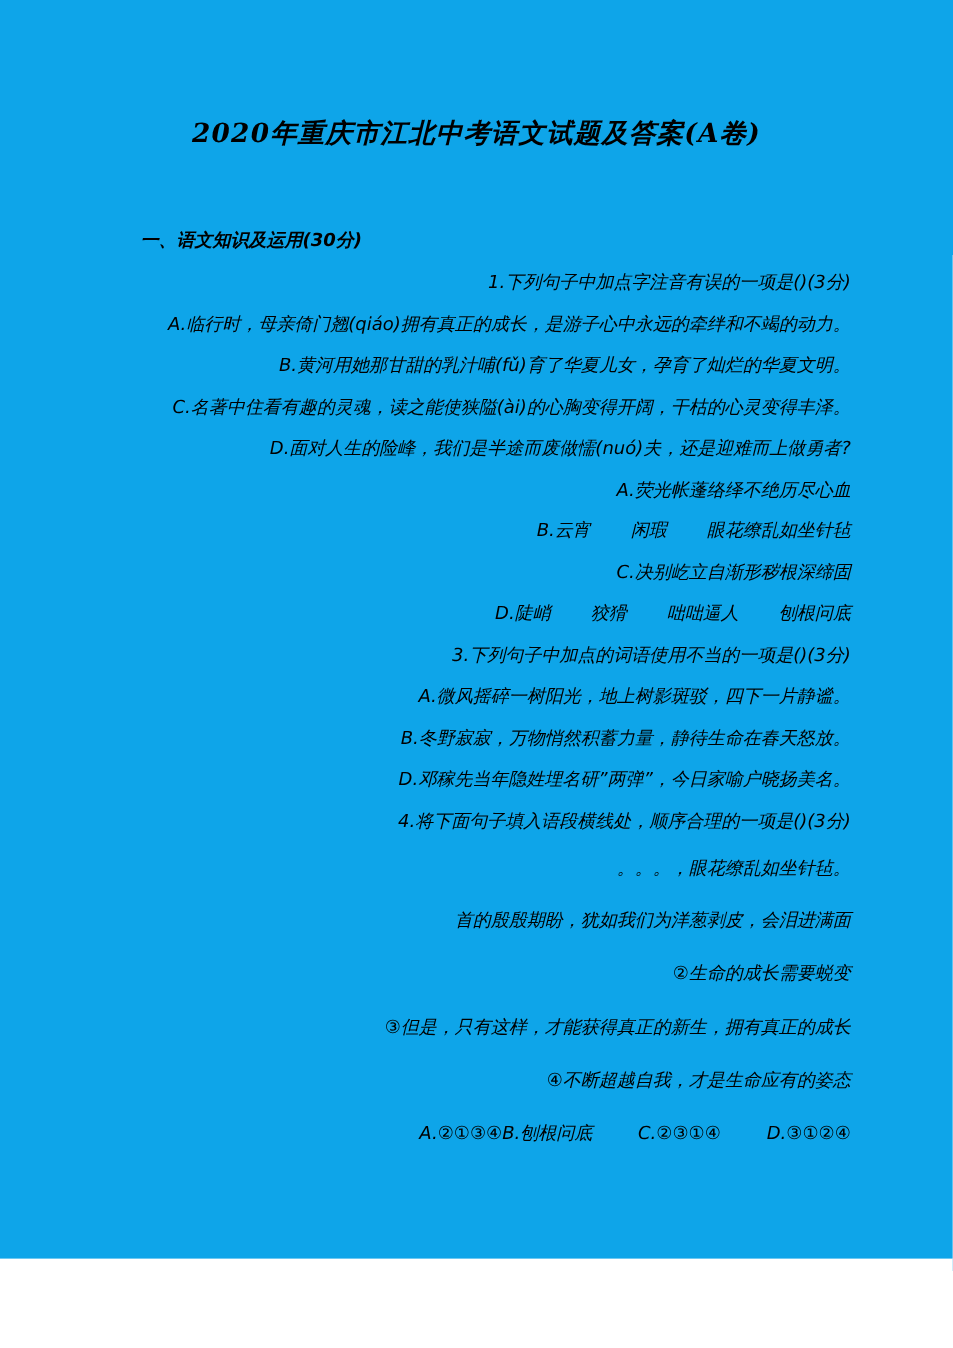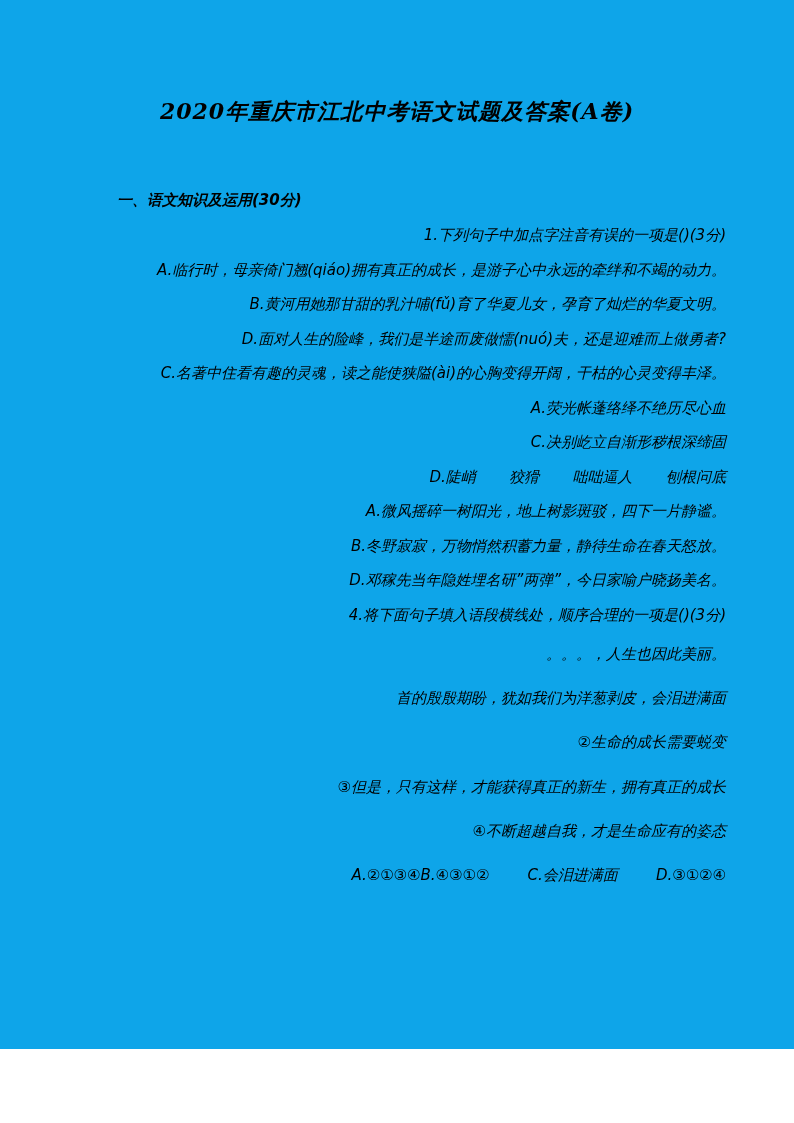--- a/index.html
+++ b/index.html
@@ -21,21 +21,21 @@
     margin: 96px 0 0 0;
     width: 100%;
     text-align: center;
     font-family: "DejaVu Serif", "Liberation Serif", serif;
     font-size: 22px;
     font-weight: bold;
     line-height: 30px;
     letter-spacing: 1px;
   }
   .content {
-    padding: 0 68px 0 117px;
+    padding: 0 85px 0 117px;
   }
   .section-heading {
     margin: 57px 0 0 0;
     height: 35px;
     line-height: 35px;
     font-size: 15px;
     font-weight: bold;
     white-space: pre-wrap;
   }
   .line {
@@ -61,33 +61,35 @@
 
   <h1 class="doc-title">2020年重庆市江北中考语文试题及答案(A卷)</h1>
 
   <div class="content">
 
     <h2 class="section-heading">一、语文知识及运用(30分)</h2>
 
     <p class="line">1.下列句子中加点字注音有误的一项是()(3分)</p>
     <p class="line indented">A.临行时，母亲倚门翘(qiáo)拥有真正的成长，是游子心中永远的牵绊和不竭的动力。</p>
     <p class="line indented">B.黄河用她那甘甜的乳汁哺(fǔ)育了华夏儿女，孕育了灿烂的华夏文明。</p>
+    <p class="line indented">C.名著中住看有趣的灵魂，读之能使狭隘(ài)的心胸变得开阔，干枯的心灵变得丰泽。</p>
     <p class="line indented">D.面对人生的险峰，我们是半途而废做懦(nuó)夫，还是迎难而上做勇者?</p>
-    <p class="line indented">C.名著中住看有趣的灵魂，读之能使狭隘(ài)的心胸变得开阔，干枯的心灵变得丰泽。</p>
 
     <p class="line indented">A.荧光帐蓬络绎不绝历尽心血</p>
+    <p class="line indented">B.云宵       闲瑕       眼花缭乱如坐针毡</p>
     <p class="line indented">C.决别屹立自渐形秽根深缔固</p>
     <p class="line indented">D.陡峭       狡猾       咄咄逼人       刨根问底</p>
 
+    <p class="line">3.下列句子中加点的词语使用不当的一项是()(3分)</p>
     <p class="line indented">A.微风摇碎一树阳光，地上树影斑驳，四下一片静谧。</p>
     <p class="line indented">B.冬野寂寂，万物悄然积蓄力量，静待生命在春天怒放。</p>
     <p class="line indented">D.邓稼先当年隐姓埋名研”两弹”，今日家喻户晓扬美名。</p>
 
     <p class="line">4.将下面句子填入语段横线处，顺序合理的一项是()(3分)</p>
-    <p class="line line-wide indented">。。。，人生也因此美丽。</p>
+    <p class="line line-wide indented">。。。，眼花缭乱如坐针毡。</p>
     <p class="line line-wide indented">首的殷殷期盼，犹如我们为洋葱剥皮，会泪进满面</p>
     <p class="line line-wide indented">②生命的成长需要蜕变</p>
     <p class="line line-wide indented">③但是，只有这样，才能获得真正的新生，拥有真正的成长</p>
     <p class="line line-wide indented">④不断超越自我，才是生命应有的姿态</p>
-    <p class="line line-wide indented">A.②①③④B.④③①②        C.会泪进满面        D.③①②④</p>
+    <p class="line line-wide indented">A.②①③④B.刨根问底        C.②③①④        D.③①②④</p>
 
   </div>
 </div>
 
 </body></html>

